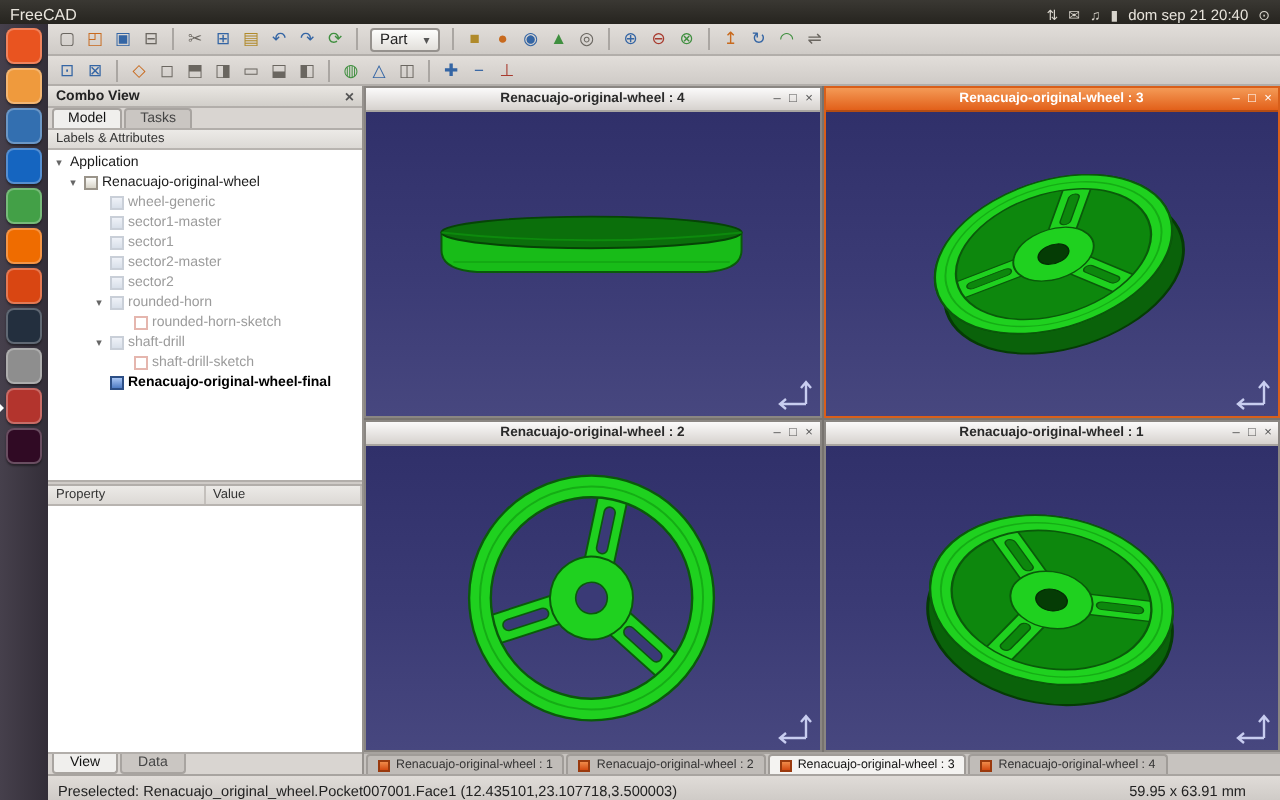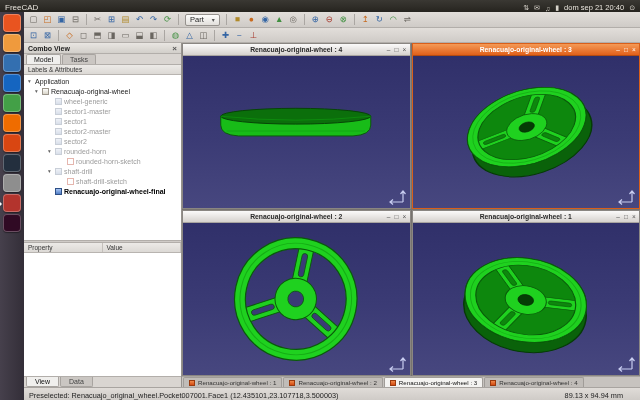--- a/index.html
+++ b/index.html
@@ -436,17 +436,17 @@
           <span class="doc-tab">
             <span class="dt-icon"></span>
             <span>Renacuajo-original-wheel : 4</span>
           </span>
         </div>
       </div>
     </div>
 
     <div class="status">
       <span>Preselected: Renacuajo_original_wheel.Pocket007001.Face1 (12.435101,23.107718,3.500003)</span>
-      <span class="status-dims">89.13 x 94.94 mm</span>
+      <span class="status-dims">59.95 x 63.91 mm</span>
     </div>
 
   </div>
 </div>
 
 </body></html>

